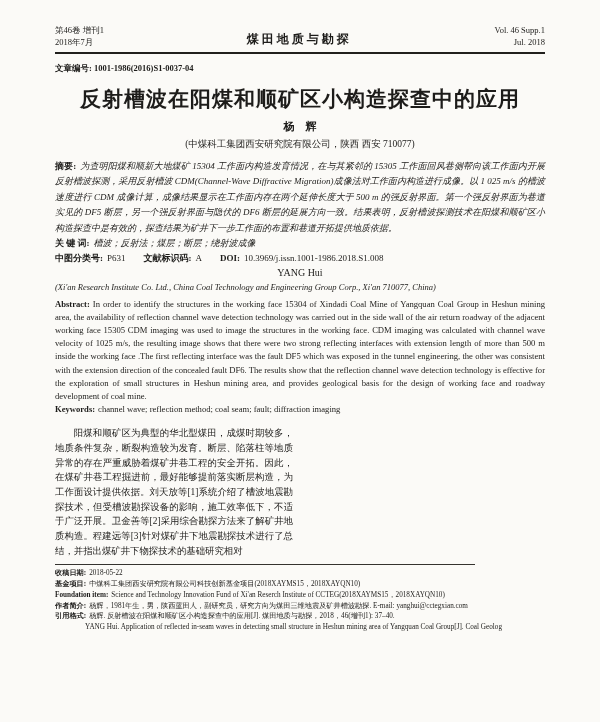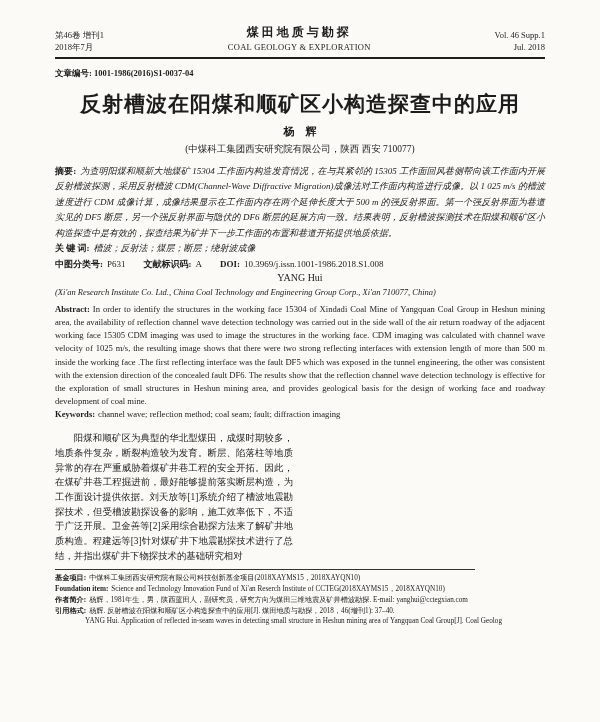--- a/index.html
+++ b/index.html
@@ -53,21 +53,20 @@
 
 <div class="page">
 
   <div class="header">
     <div class="h-left">
       <div>第46卷 增刊1</div>
       <div>2018年7月</div>
     </div>
     <div class="h-center">
       <div class="jzh">煤田地质与勘探</div>
-      <div class="jen">COAL GEOLOGY &amp; EXPLORATION</div>
     </div>
     <div class="h-right">
       <div>Vol. 46 Supp.1</div>
       <div>Jul. 2018</div>
     </div>
   </div>
   <div class="rule"></div>
 
   <div class="article-no">文章编号: 1001-1986(2016)S1-0037-04</div>
 
@@ -86,20 +85,21 @@
   <p class="kw-en"><b>Keywords:</b><span>channel wave; reflection method; coal seam; fault; diffraction imaging</span></p>
 
   <div class="columns">
     <div class="col">
       <p class="indent">阳煤和顺矿区为典型的华北型煤田，成煤时期较多，地质条件复杂，断裂构造较为发育。断层、陷落柱等地质异常的存在严重威胁着煤矿井巷工程的安全开拓。因此，在煤矿井巷工程掘进前，最好能够提前落实断层构造，为工作面设计提供依据。刘天放等[1]系统介绍了槽波地震勘探技术，但受槽波勘探设备的影响，施工效率低下，不适于广泛开展。卫金善等[2]采用综合勘探方法来了解矿井地质构造。程建远等[3]针对煤矿井下地震勘探技术进行了总结，并指出煤矿井下物探技术的基础研究相对</p>
     </div>
   </div>
 
   <div class="foot-rule"></div>
   <div class="footer">
+    <div><b>收稿日期:</b><span>2018-05-22</span></div>
     <div><b>基金项目:</b><span>中煤科工集团西安研究院有限公司科技创新基金项目(2018XAYMS15，2018XAYQN10)</span></div>
     <div><b>Foundation item:</b><span>Science and Technology Innovation Fund of Xi'an Reserch Institute of CCTEG(2018XAYMS15，2018XAYQN10)</span></div>
     <div class="nowrap"><b>作者简介:</b><span>杨辉，1981年生，男，陕西蓝田人，副研究员，研究方向为煤田三维地震及矿井槽波勘探. E-mail: yanghui@cctegxian.com</span></div>
     <div class="nowrap"><b>引用格式:</b><span>杨辉. 反射槽波在阳煤和顺矿区小构造探查中的应用[J]. 煤田地质与勘探，2018，46(增刊1): 37–40.</span></div>
     <div class="cite-en">YANG Hui. Application of reflected in-seam waves in detecting small structure in Heshun mining area of Yangquan Coal Group[J]. Coal Geolog</div>
   </div>
 
 </div>
 
 </body></html>

